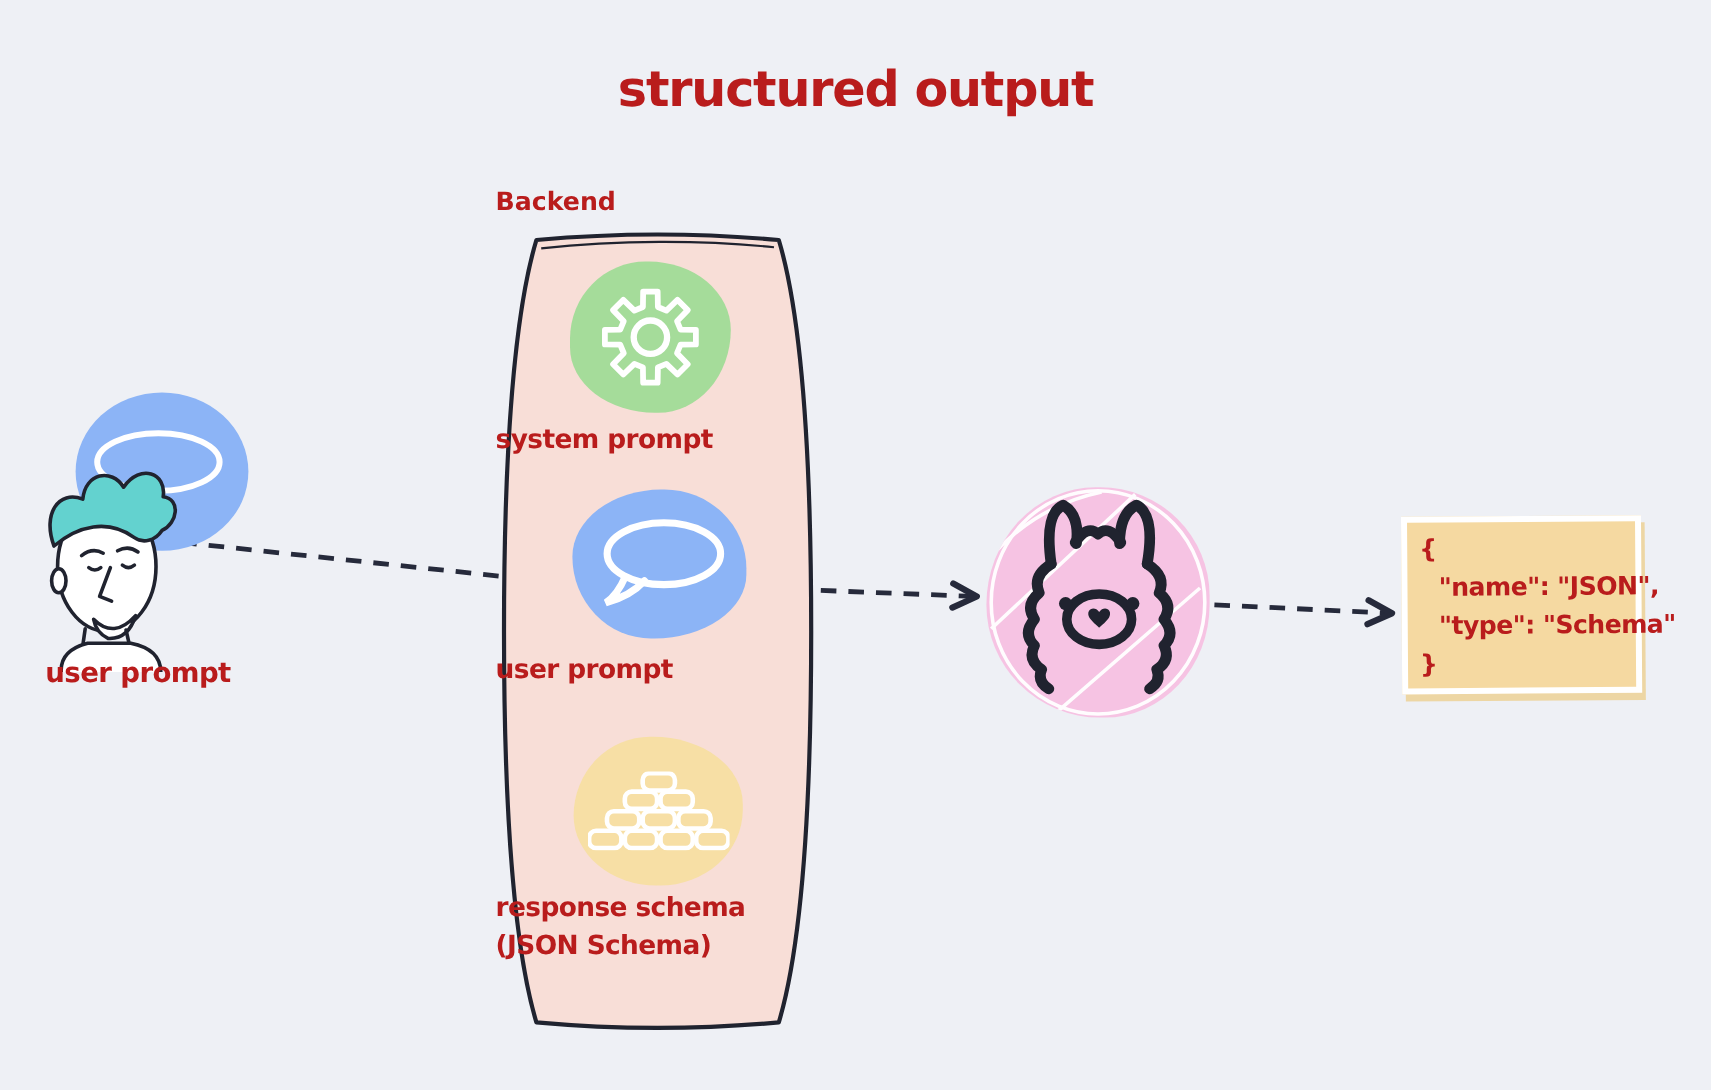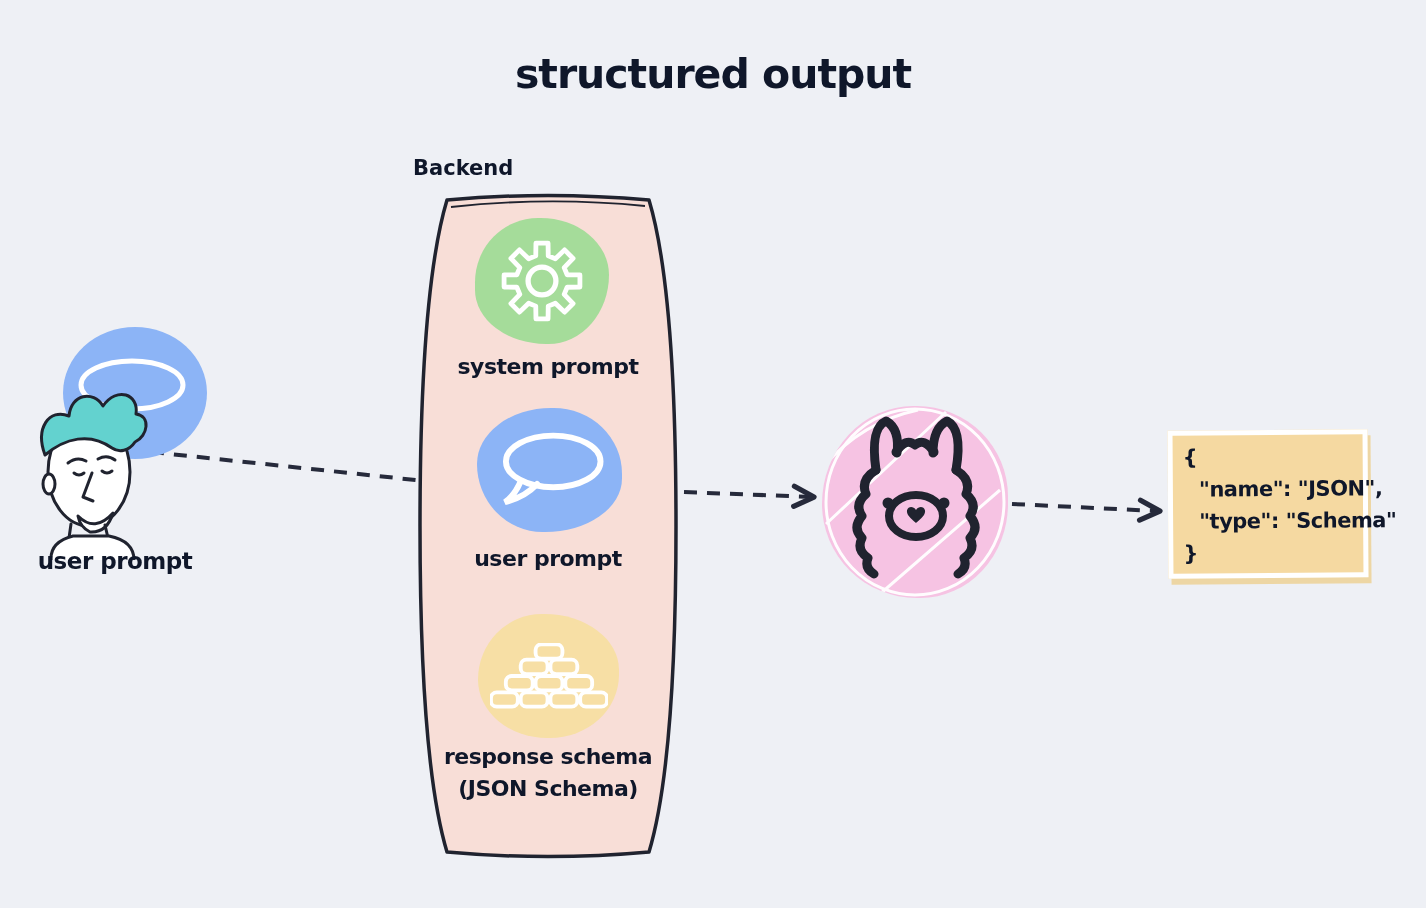--- a/index.html
+++ b/index.html
@@ -1,32 +1,32 @@
 <!DOCTYPE html>
 <html><head>
 <meta charset="utf-8">
 <style>
   html,body{margin:0;padding:0;background:#eef0f5;}
   .canvas{
     position:relative;width:1426px;height:908px;overflow:hidden;
     background:#eef0f5;
     font-family:"DejaVu Sans","Liberation Sans",sans-serif;
-    color:#0f172a;
+    color:#b91c1c;
   }
   .title{
     position:absolute;left:0;top:50px;width:100%;
     text-align:center;font-size:41px;font-weight:800;letter-spacing:-1px;
   }
   .backend-label{
     position:absolute;left:413px;top:156px;width:270px;
     text-align:left;font-size:21px;font-weight:800;
   }
   .abs{position:absolute;}
   .node-label{
-    position:absolute;left:413px;width:270px;text-align:center;
+    position:absolute;left:413px;width:270px;text-align:left;
     font-size:22px;font-weight:800;letter-spacing:-0.5px;
   }
   .blob{
     position:absolute;display:flex;align-items:center;justify-content:center;
   }
   .blob-green{background:#a5dc9a;border-radius:48% 52% 46% 54% / 52% 46% 56% 44%;}
   .blob-blue{background:#8cb4f6;border-radius:52% 48% 54% 46% / 46% 54% 44% 56%;}
   .blob-yellow{background:#f7dfa5;border-radius:46% 54% 50% 50% / 54% 46% 52% 48%;}
   .blob-pink{background:#f6c3e3;border-radius:50% 50% 48% 52% / 52% 48% 50% 50%;overflow:hidden;}
   .actor-label{

